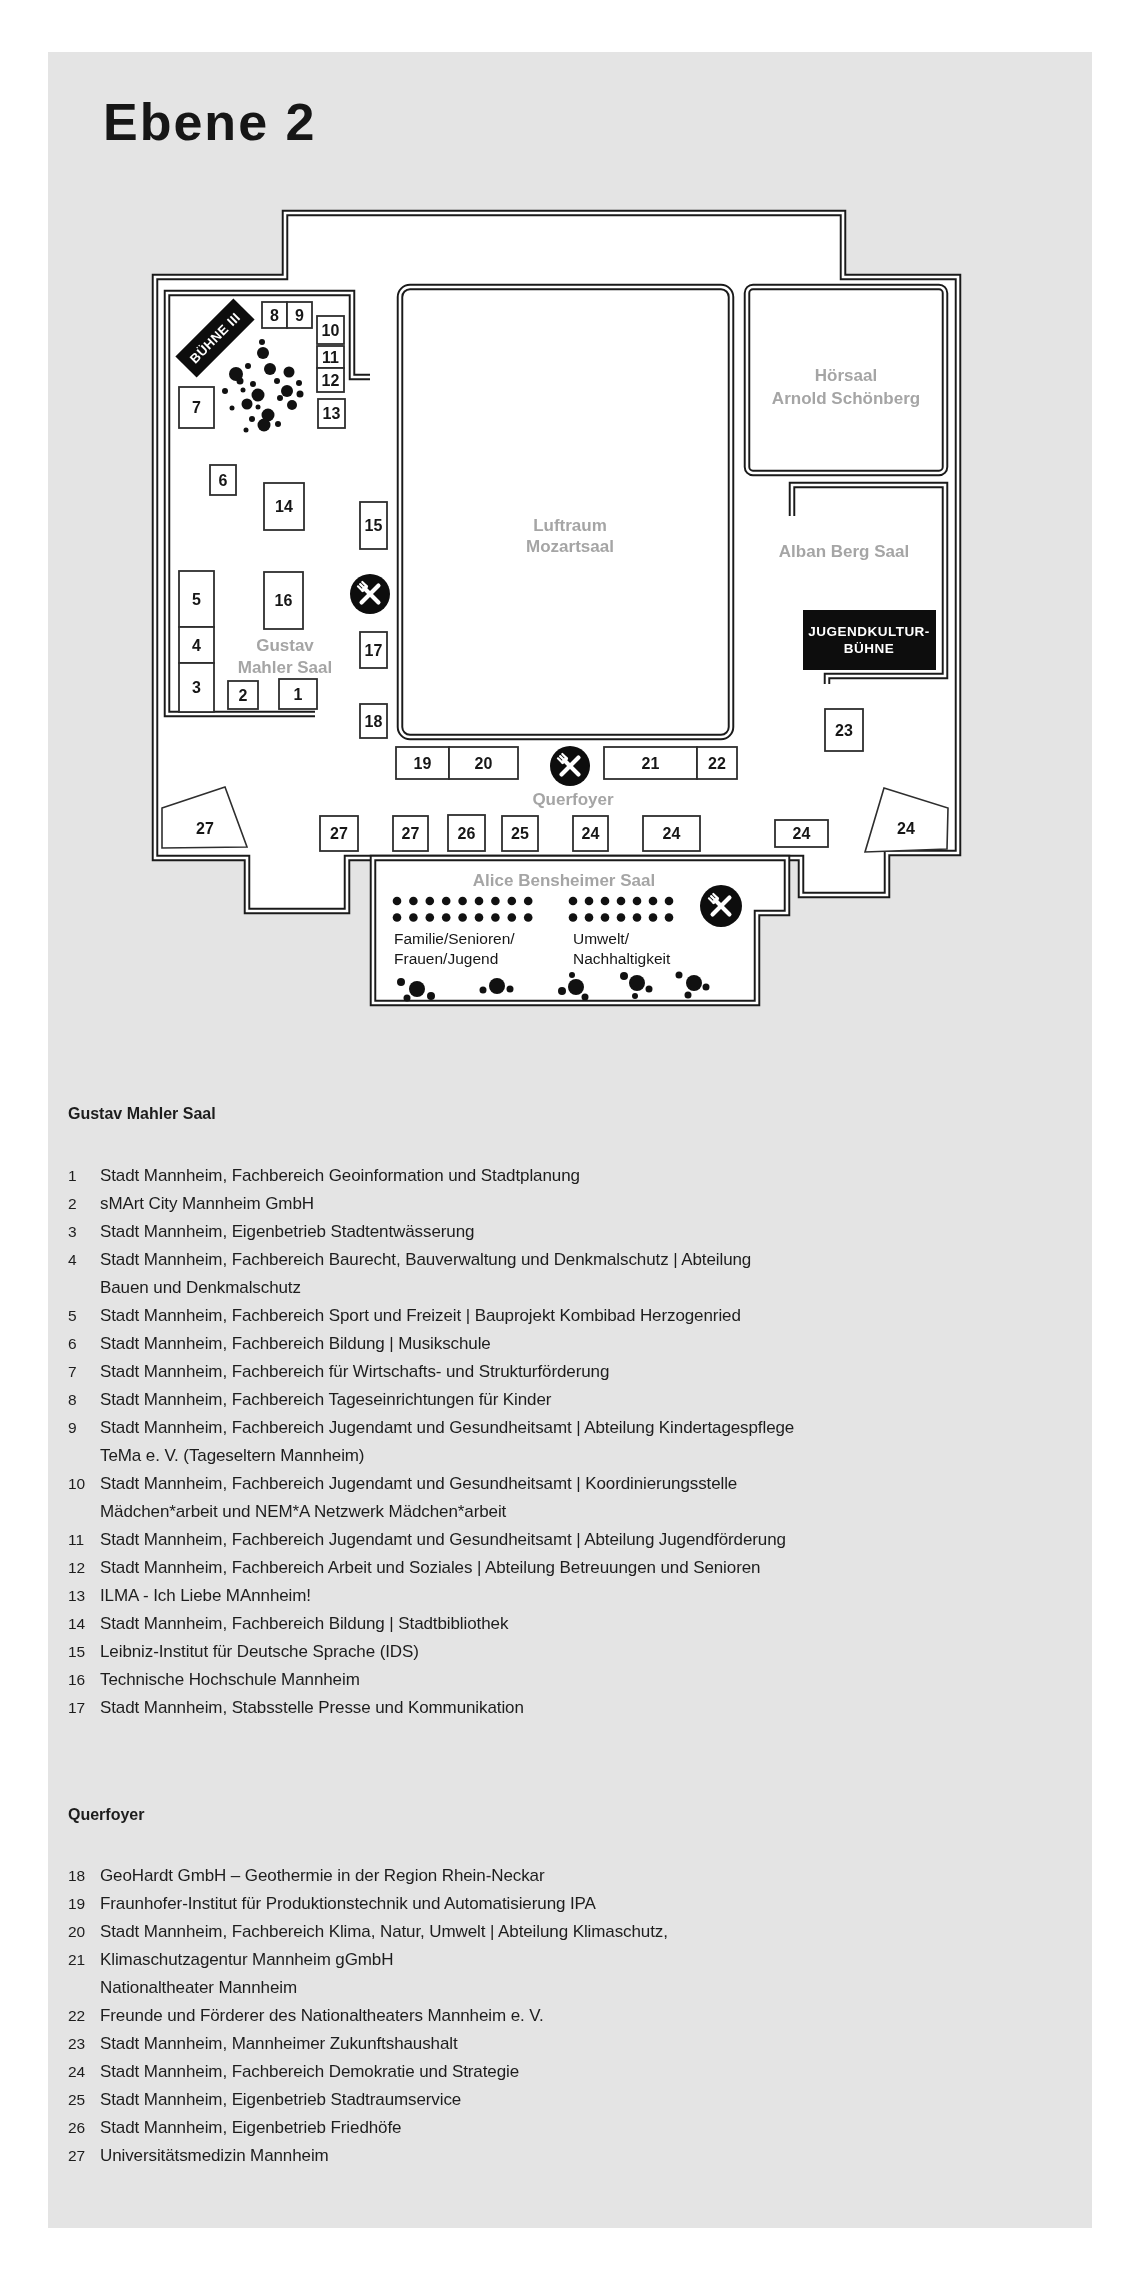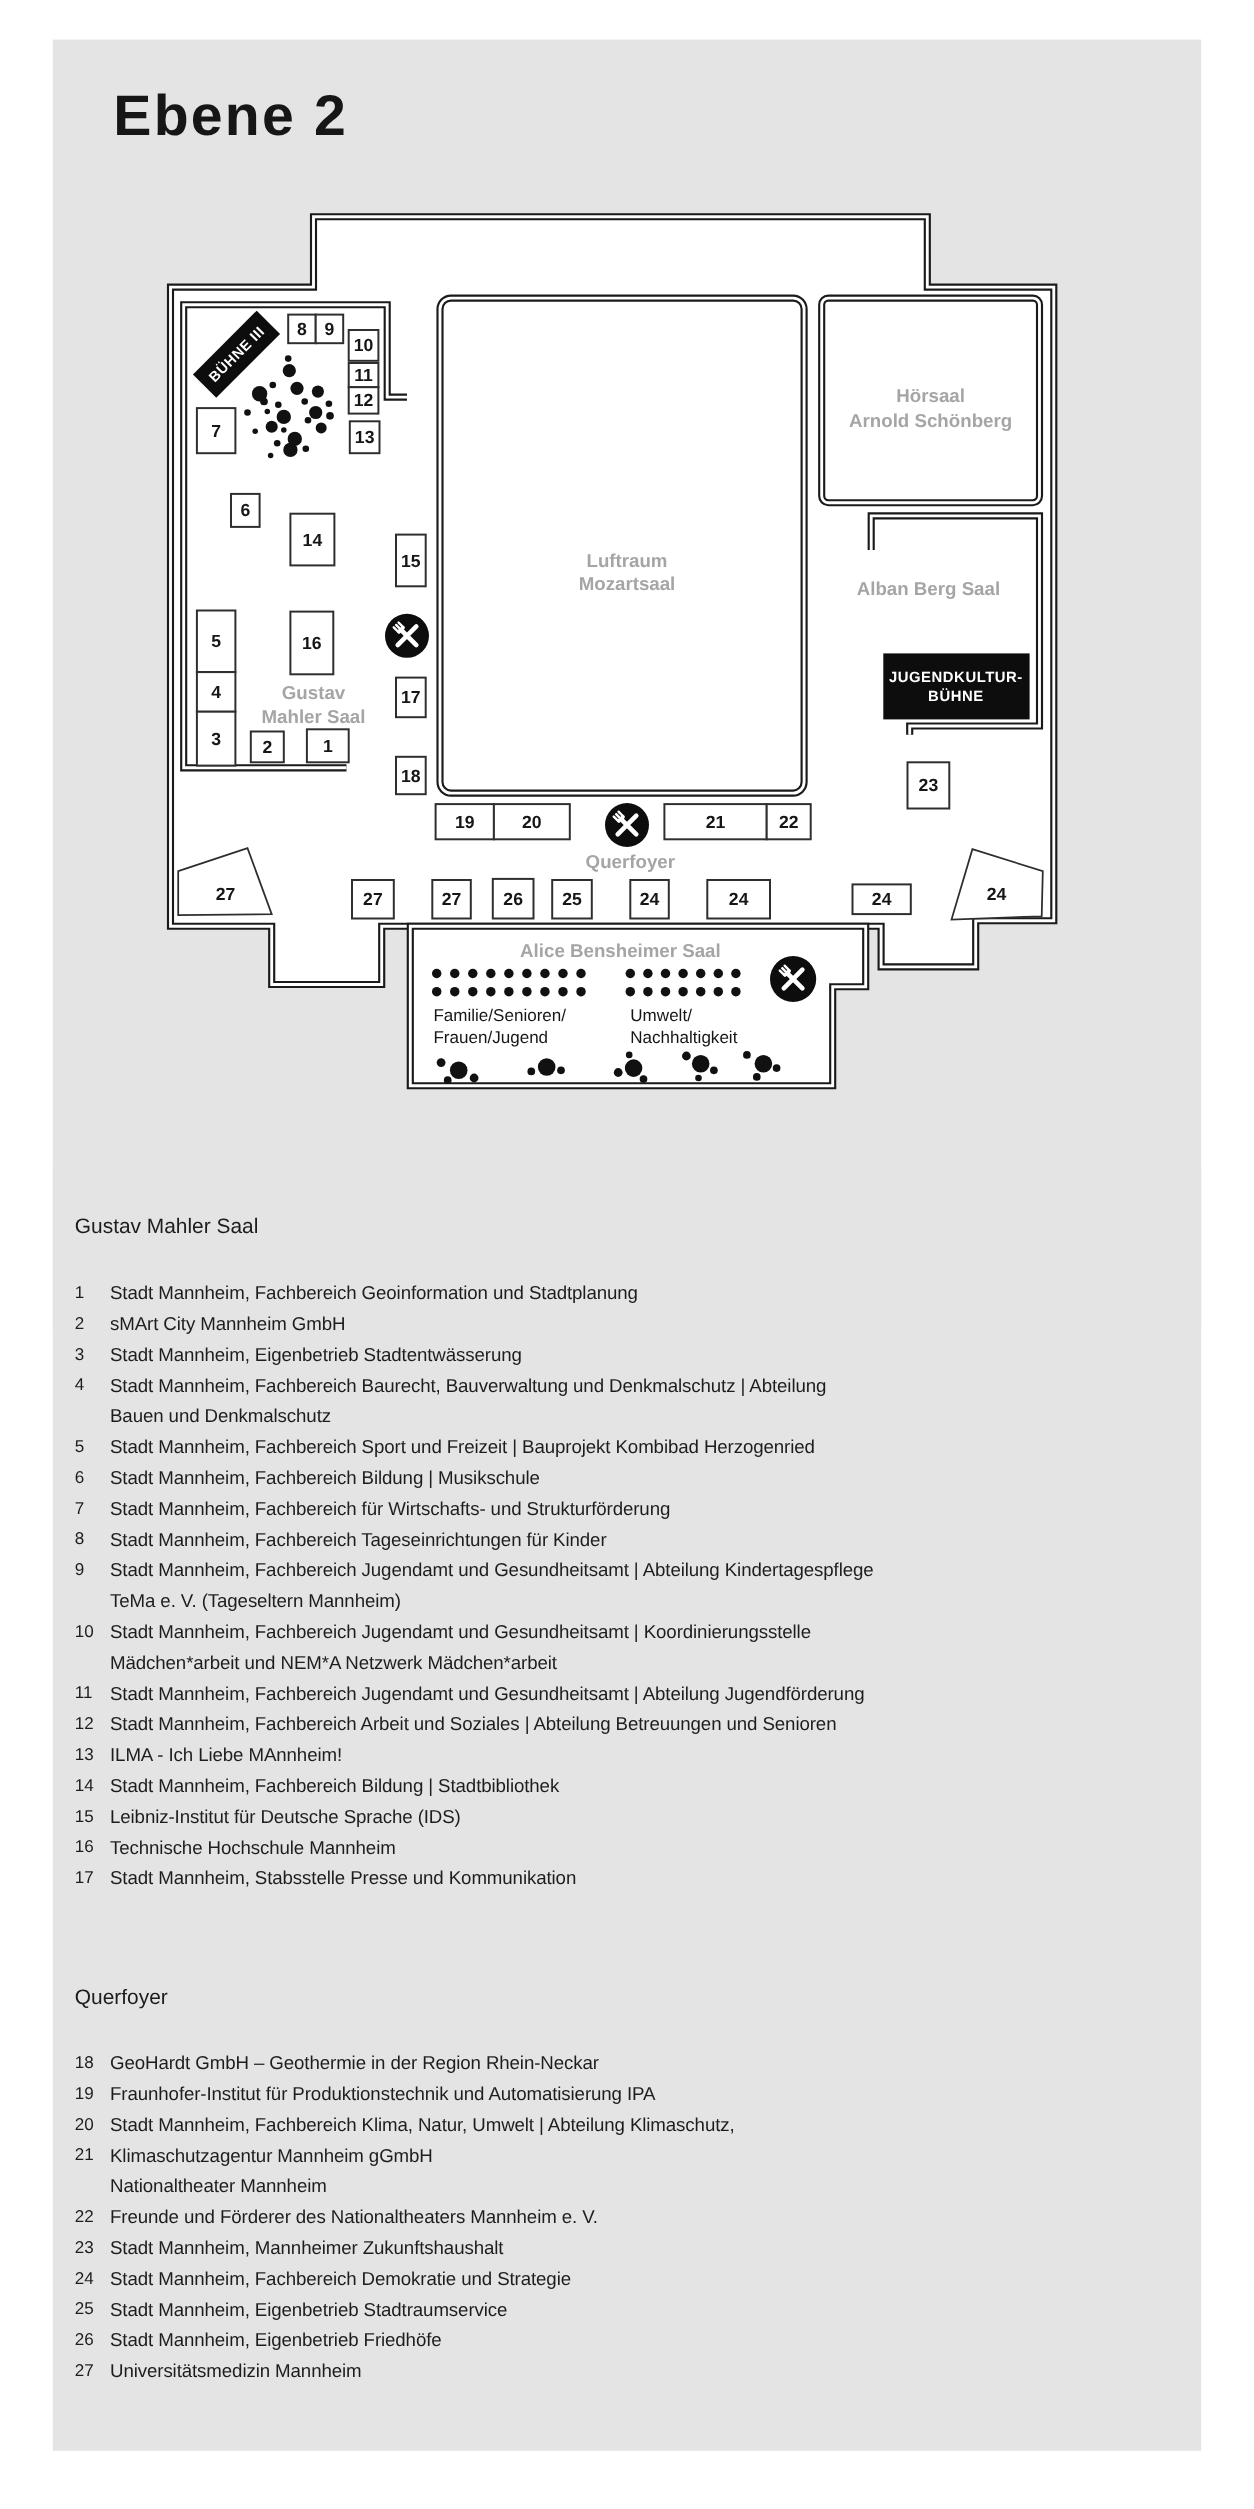--- a/index.html
+++ b/index.html
@@ -1,26 +1,26 @@
 <!DOCTYPE html>
 <html><head>
 <meta charset="utf-8">
 <style>
   html,body{margin:0;padding:0;background:#ffffff;}
   body{width:1140px;height:2281px;position:relative;font-family:"Liberation Sans",sans-serif;}
   .panel{position:absolute;left:48px;width:1044px;background:#e4e4e4;}
-  #map-panel{top:36px;height:1173px;}
+  #map-panel{top:52px;height:1173px;}
   #legend-panel{top:1060px;height:1168px;color:#1d1d1d;}
   #map-svg{position:absolute;left:0;top:0;width:1044px;height:983px;}
   #page-title{position:absolute;left:55px;top:40px;font-size:52px;font-weight:bold;
     letter-spacing:2px;color:#161616;margin:0;}
   .legend-section{position:absolute;left:0;width:1044px;}
   #legend-section-1{top:45px;}
   #legend-section-2{top:746px;}
-  .legend-heading{font-size:19px;font-weight:normal;margin:0 0 0 20px;height:22px;}
+  .legend-heading{font-size:16px;font-weight:bold;margin:0 0 0 20px;height:22px;}
   #legend-rows-1{position:absolute;top:57px;left:0;right:0;}
   #legend-rows-2{position:absolute;top:56px;left:0;right:0;}
   .legend-row{height:28px;display:flex;align-items:center;font-size:17px;}
   .legend-num{width:20px;margin-left:20px;flex:0 0 20px;font-size:15.5px;}
   .legend-text{margin-left:12px;white-space:nowrap;letter-spacing:-0.1px;}
 </style>
 </head>
 <body>
 
 <div class="panel" id="map-panel">

